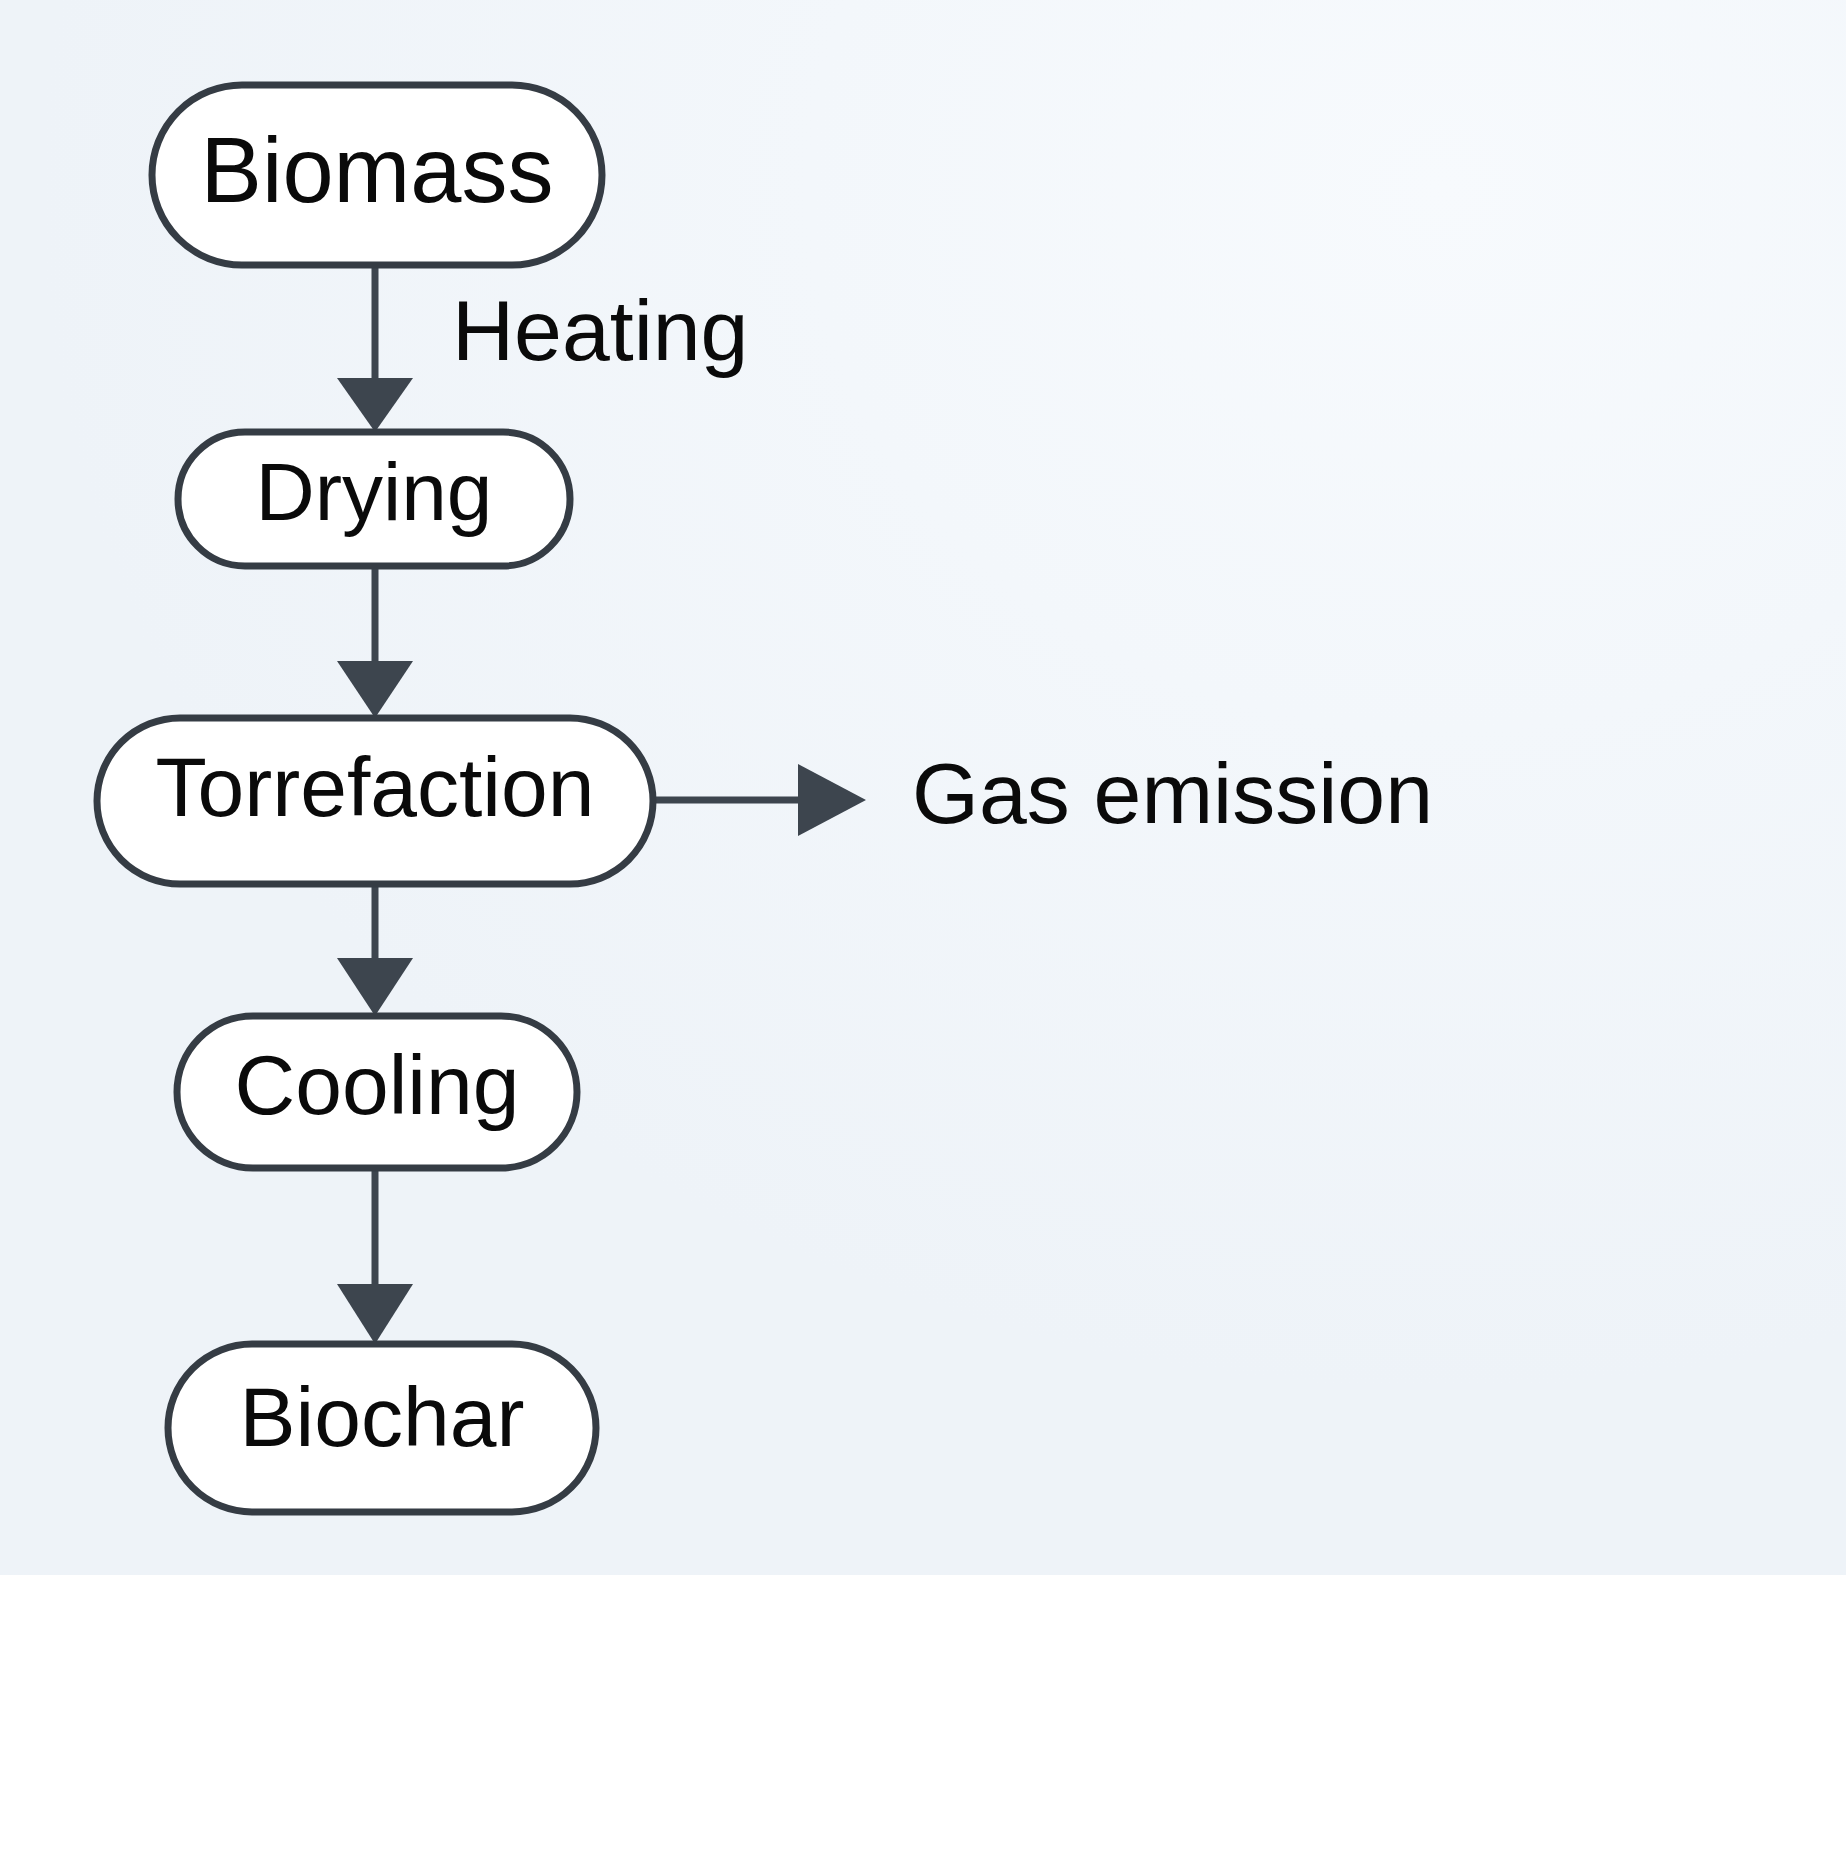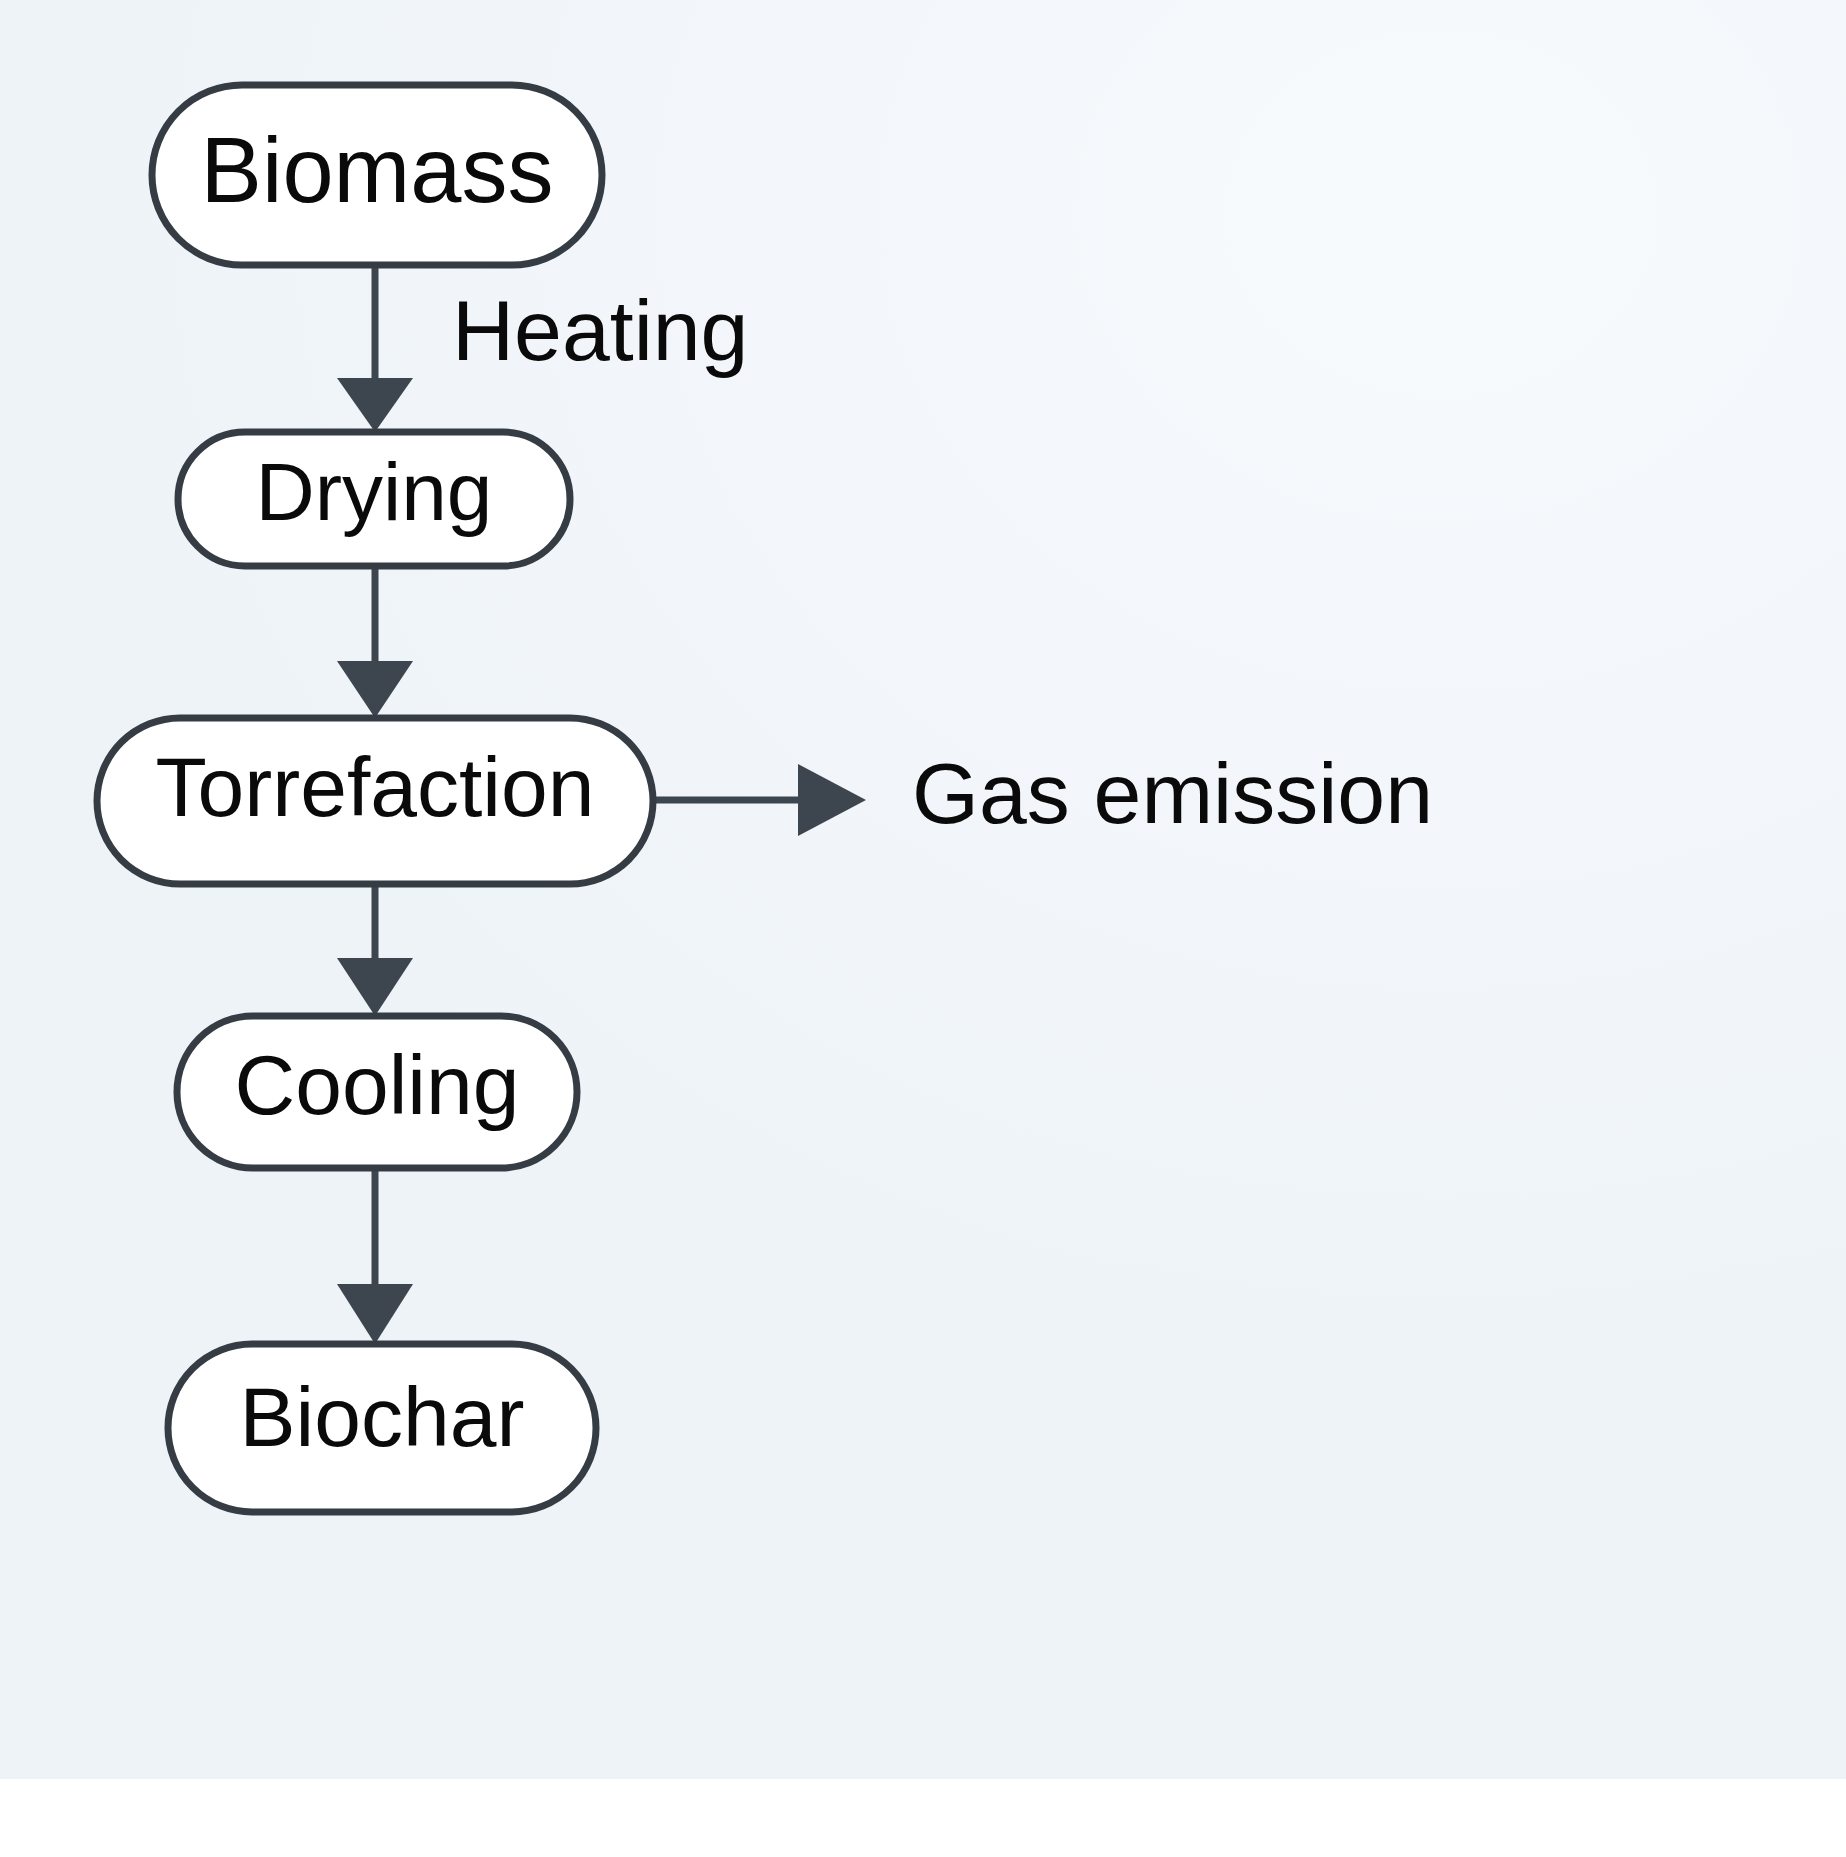--- a/index.html
+++ b/index.html
@@ -3,21 +3,21 @@
 <meta charset="utf-8">
 <style>
   html, body {
     margin: 0;
     padding: 0;
     background: #ffffff;
   }
   #canvas {
     position: relative;
     width: 1846px;
-    height: 1779px;
+    height: 1575px;
     overflow: hidden;
     background:
       radial-gradient(ellipse 1400px 1200px at 78% 12%, #f7fafd 0%, #f3f7fb 45%, #eef3f8 100%),
       linear-gradient(135deg, #eaeff5 0%, #f2f6fa 40%, #f8fbfe 100%);
     font-family: "Liberation Sans", sans-serif;
   }
   #flow-svg {
     position: absolute;
     left: 0;
     top: 0;

